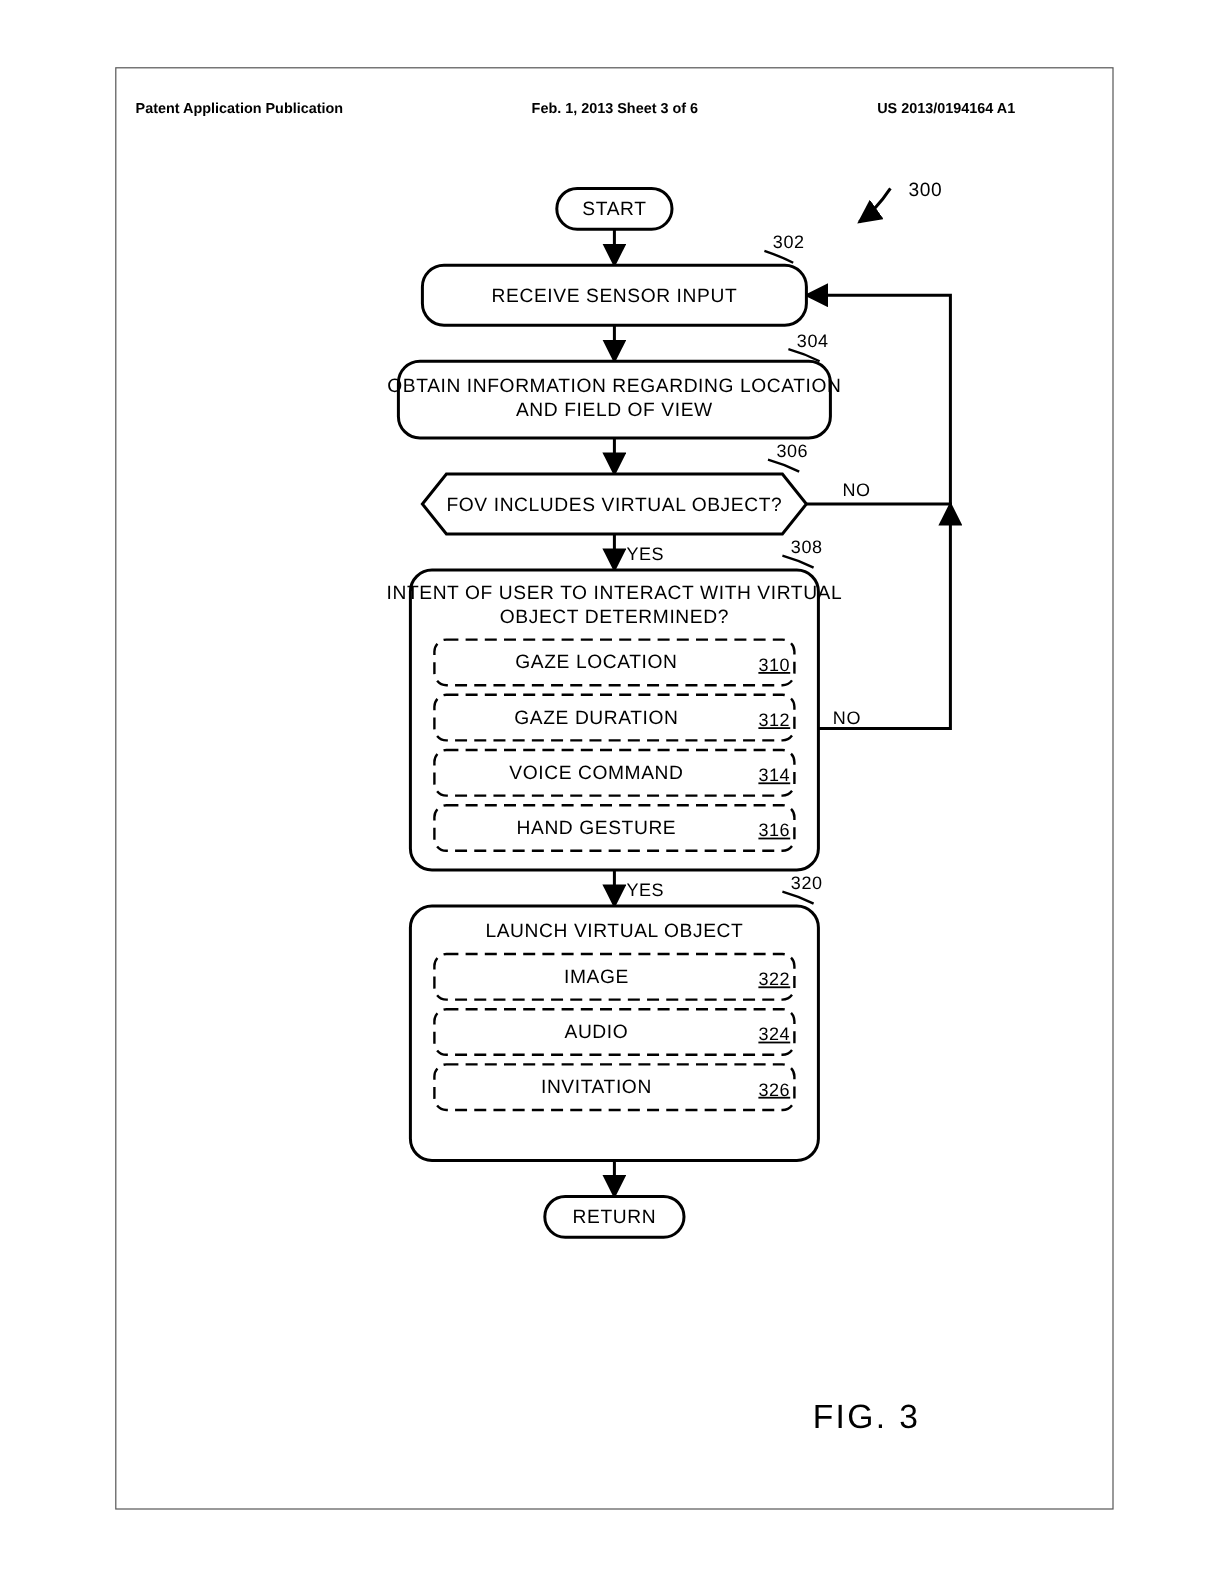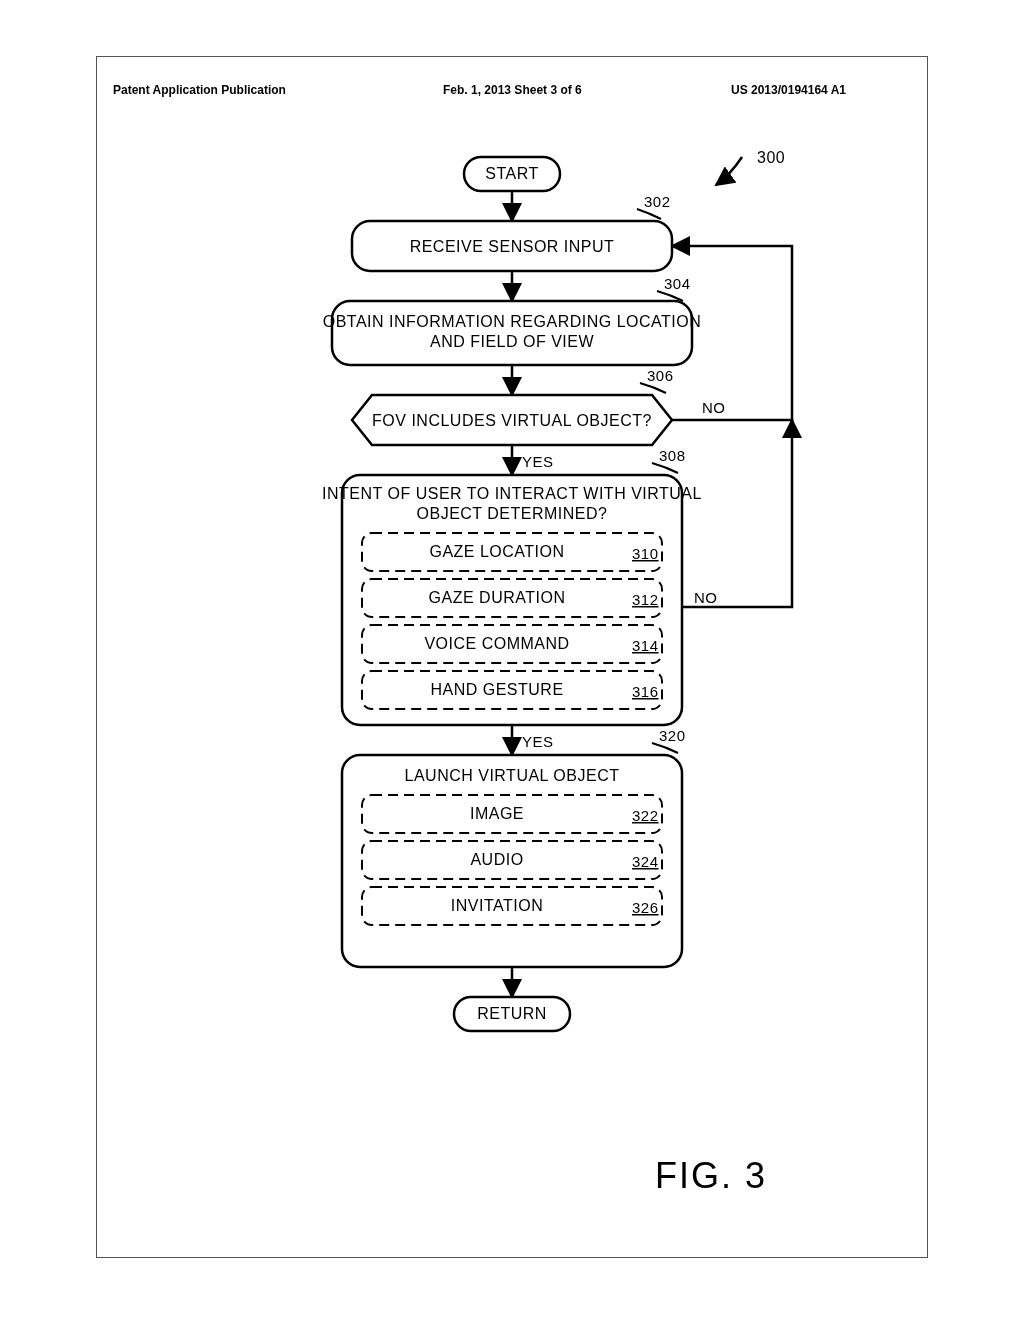--- a/index.html
+++ b/index.html
@@ -30,21 +30,21 @@
     position: absolute;
     left: 135px;
     top: 90px;
     width: 620px;
     height: 980px;
   }
   .figlabel {
     position: absolute;
     bottom: 60px;
     right: 160px;
-    font-size: 36px;
+    font-size: 28px;
     letter-spacing: 2px;
   }
   text {
     font-family: Arial, Helvetica, sans-serif;
     font-size: 16px;
     letter-spacing: 0.5px;
   }
   .lbl { font-size: 15px; }
   .refn { font-size: 15px; text-decoration: underline; }
 </style>

